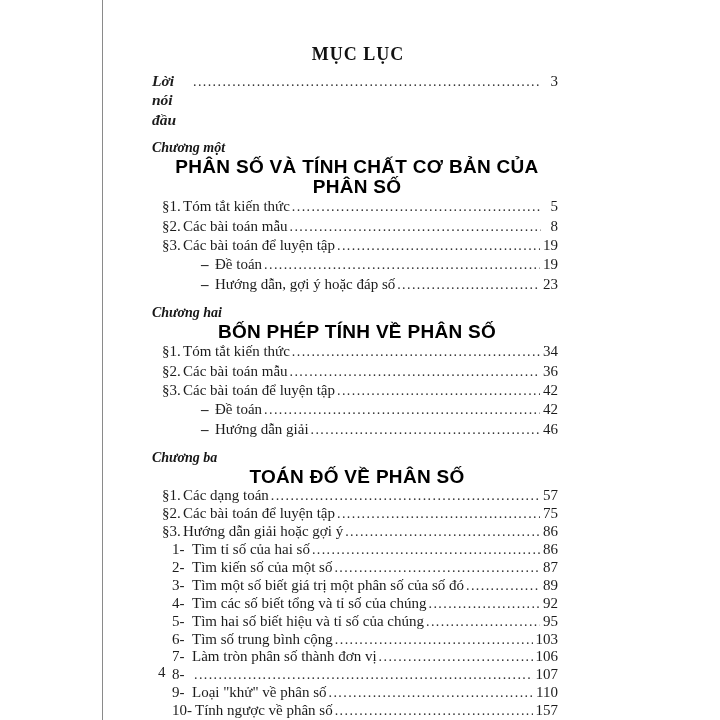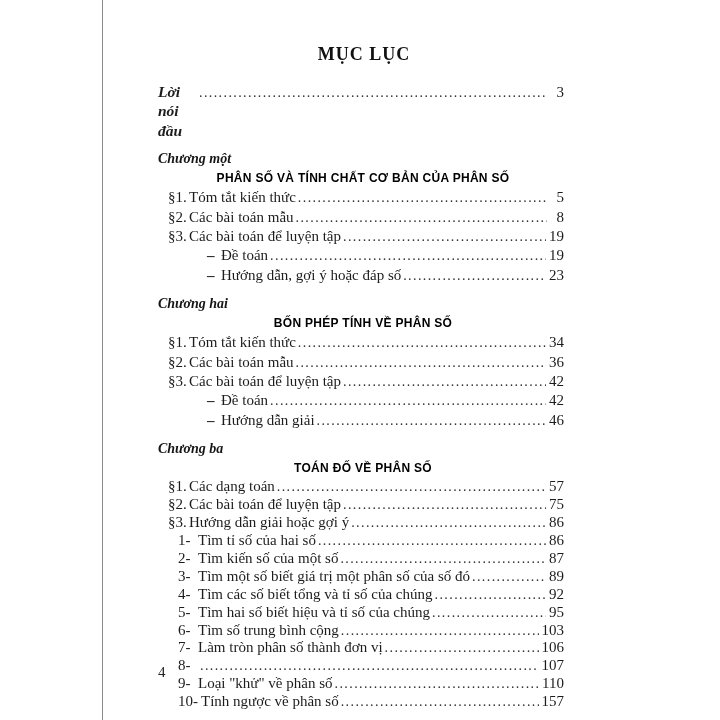--- a/index.html
+++ b/index.html
@@ -10,44 +10,44 @@
     overflow:hidden;
     font-family:"Liberation Serif", serif;
     color:#1c1c1c;
   }
   .page-edge-line {
     position:absolute; left:102px; top:0;
     width:1px; height:720px;
     background:#8a8a8a;
   }
   .content {
-    position:absolute; left:158px; top:0; width:406px;
+    position:absolute; left:152px; top:0; width:406px;
   }
   .toc-title {
     margin-top:42px;
     height:24px; line-height:24px;
     text-align:center; padding-left:6px;
     font-size:18px; font-weight:bold; letter-spacing:1px;
     color:#111111;
   }
   .row {
     display:flex; align-items:baseline;
     line-height:19.4px; font-size:15px;
   }
-  .preface-row { margin-top:16px; }
+  .preface-row { margin-top:5px; }
   .preface-label { font-weight:bold; font-style:italic; font-size:15.5px; }
   .chapter { margin-top:9px; }
   .chapter-label {
     font-weight:bold; font-style:italic;
     font-size:14px; line-height:19px; color:#151515;
   }
   .chapter-title {
     text-align:center; padding-left:4px;
     font-family:"Liberation Sans", sans-serif;
-    font-weight:bold; font-size:12px; letter-spacing:0.3px;
+    font-weight:bold; font-size:19px; letter-spacing:0.3px;
     line-height:20px; color:#000000;
   }
   .tight .row { line-height:17.9px; }
   .row .num { flex:none; }
   .row.section  { padding-left:10px; }
   .row.section .num { width:21px; }
   .row.dash     { padding-left:49px; }
   .row.dash .num { width:14px; font-weight:bold; }
   .row.numbered { padding-left:20px; }
   .row.numbered .num { min-width:17px; margin-right:3px; }

